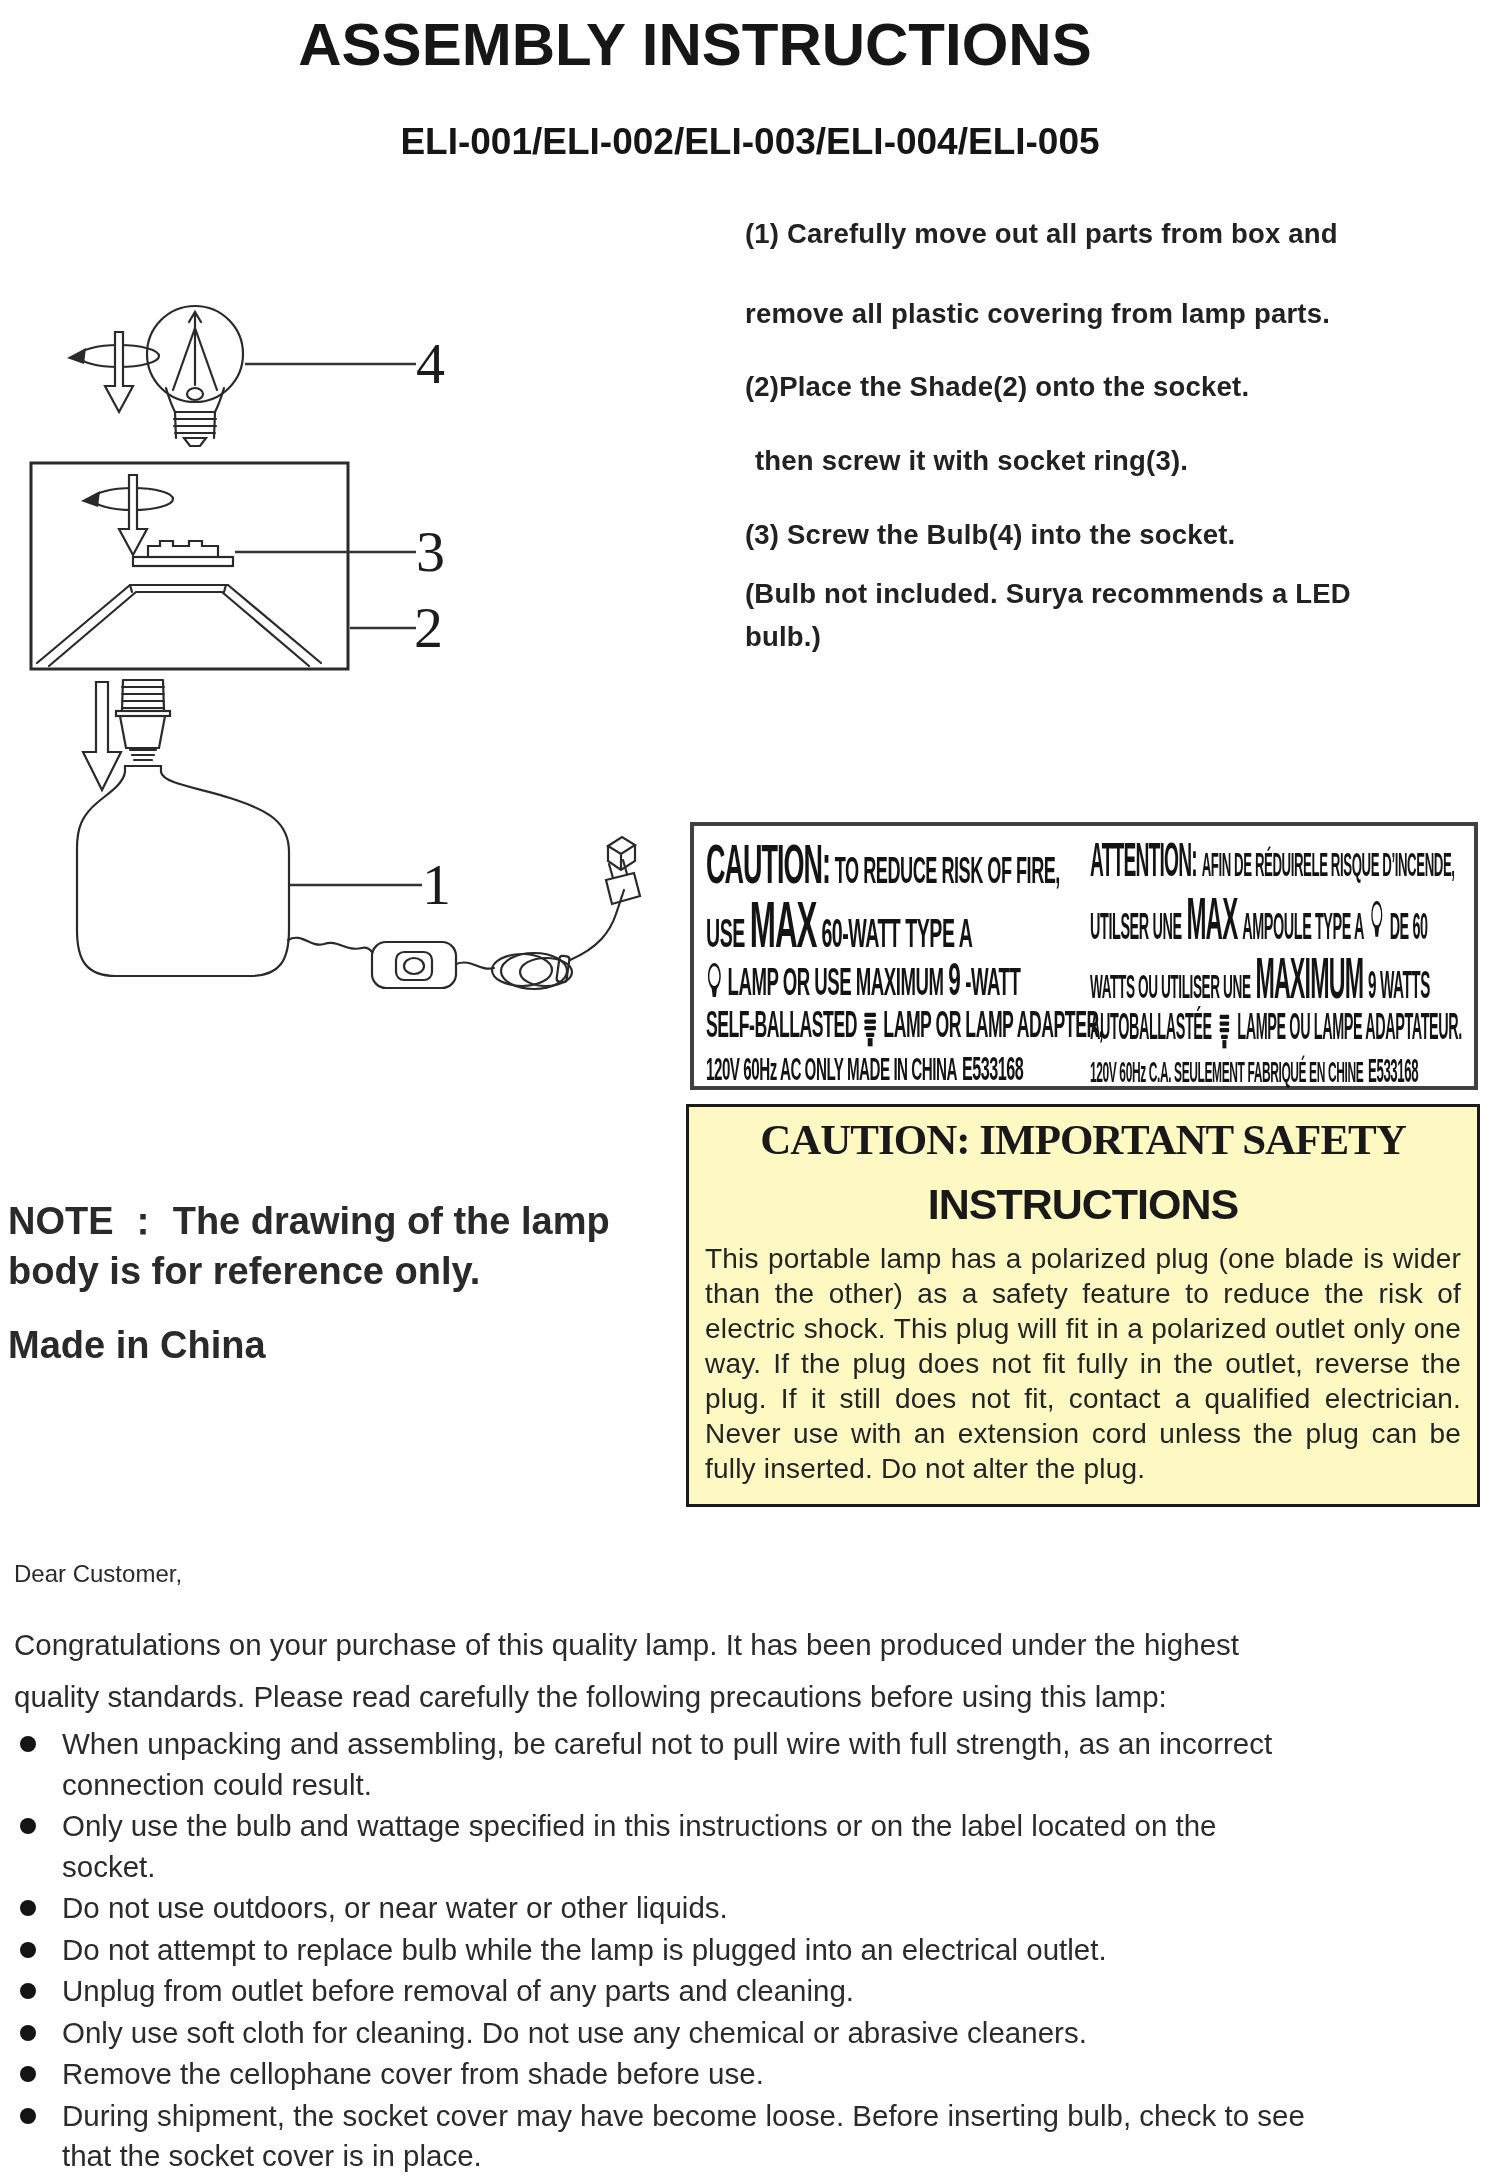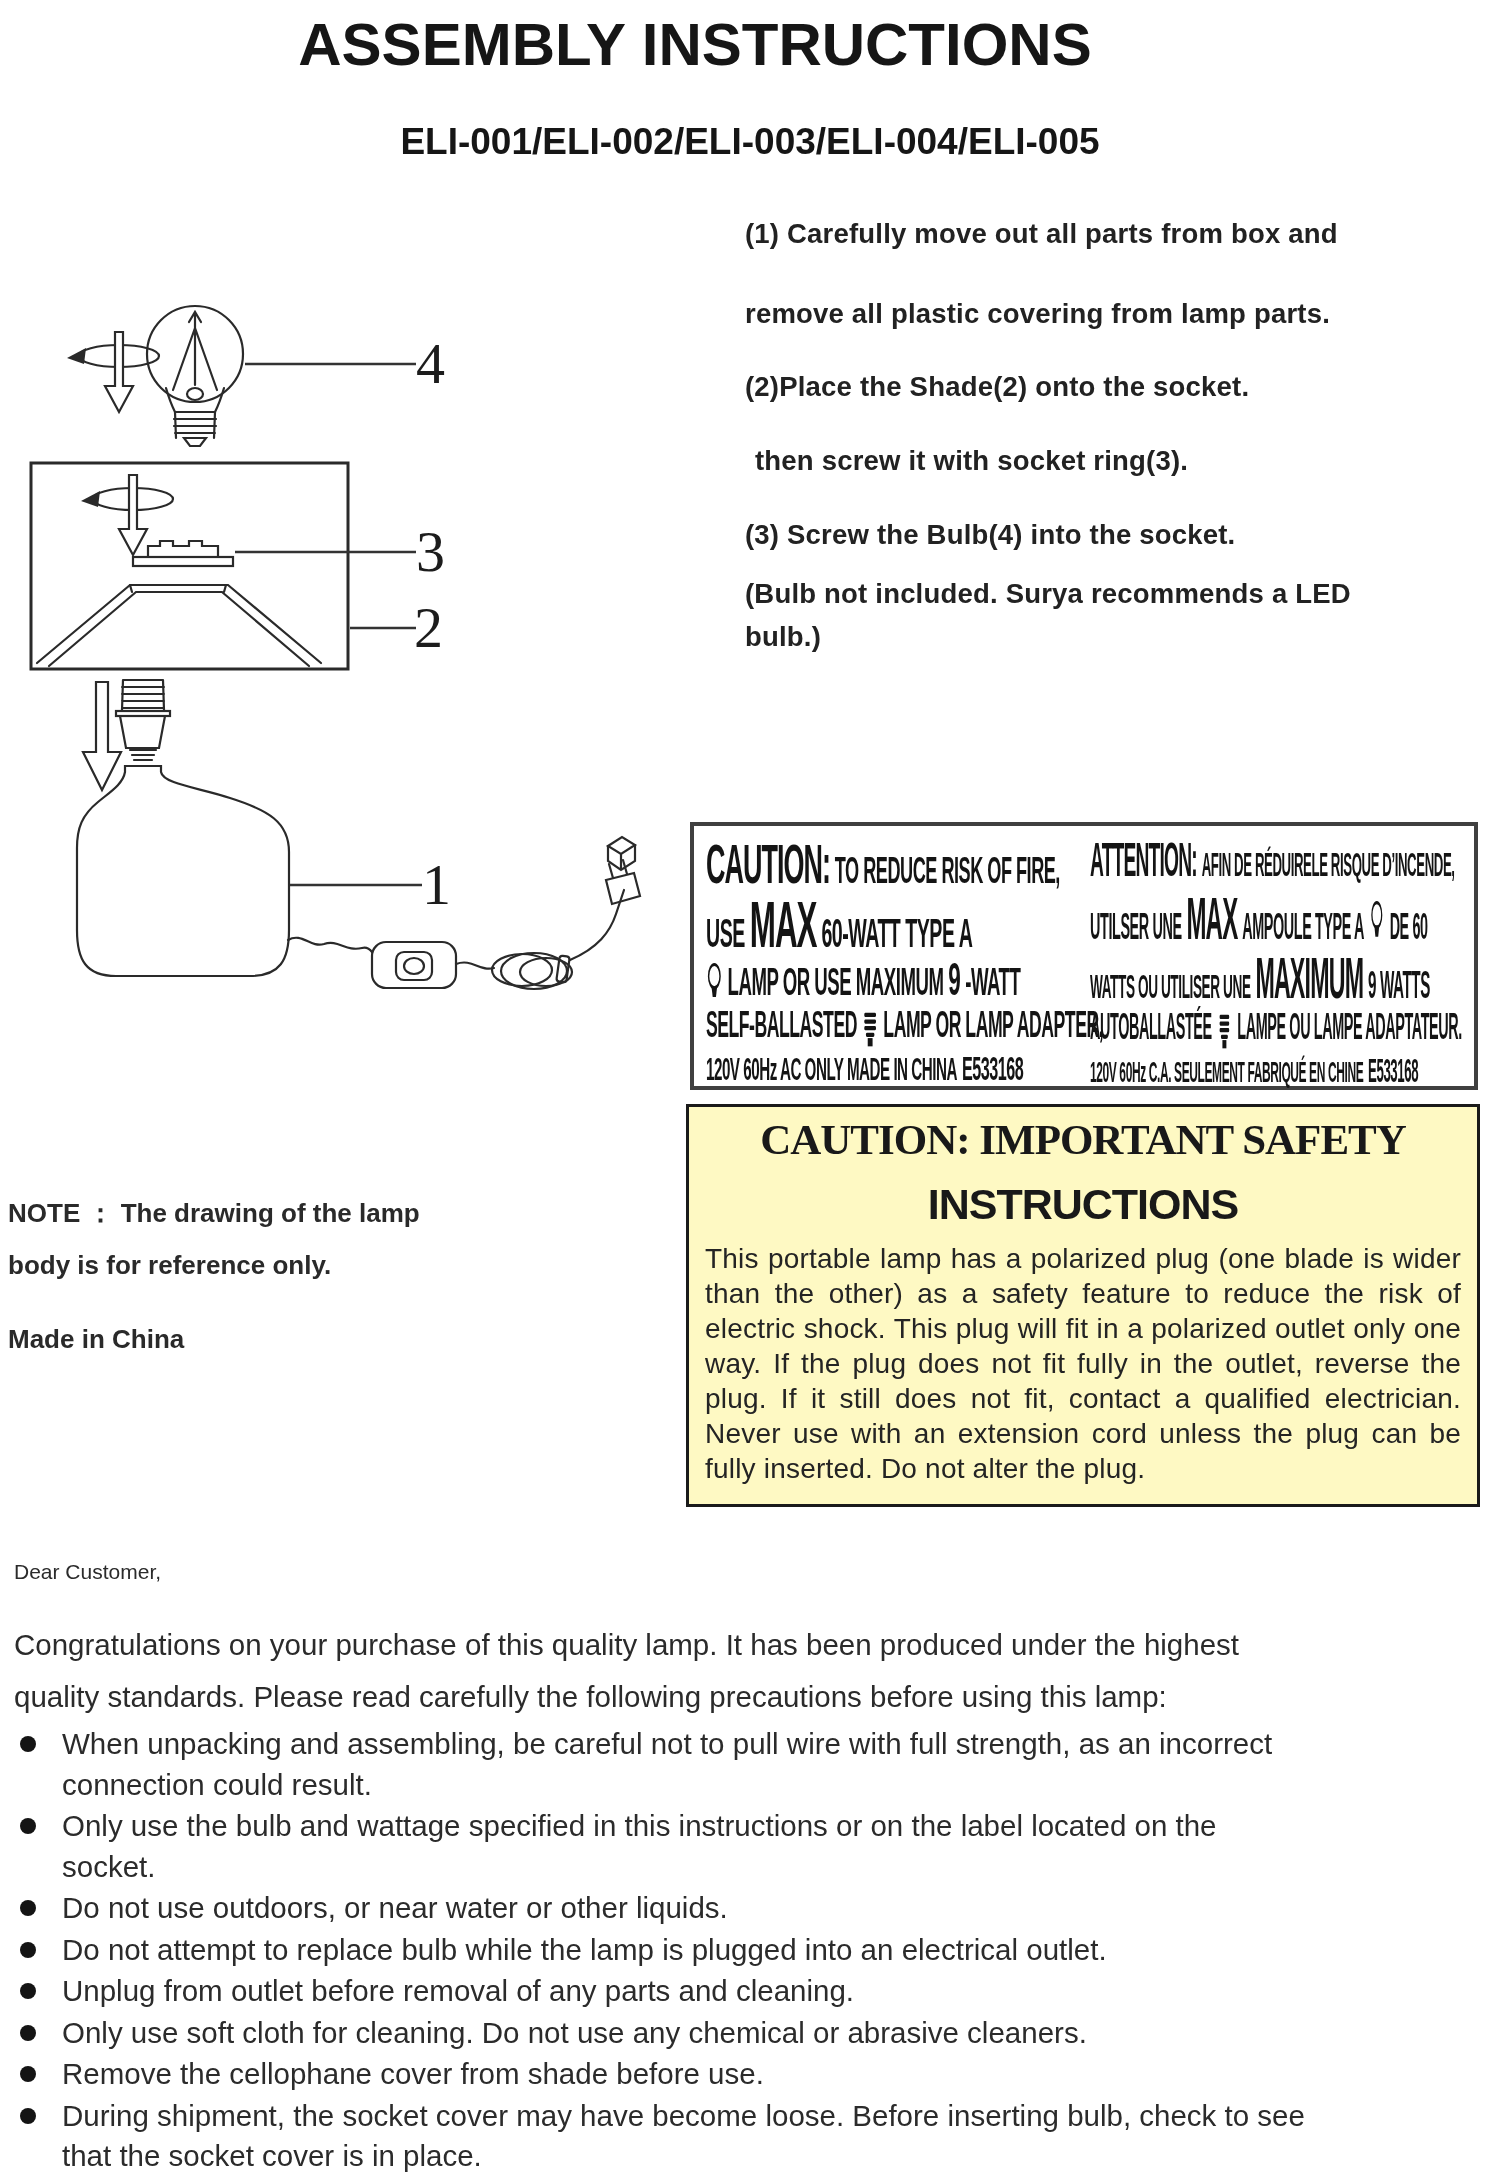--- a/index.html
+++ b/index.html
@@ -42,24 +42,24 @@
   
   .sbox{position:absolute;left:686px;top:1104px;width:794px;height:403px;
         border:3px solid #1a1a1a;box-sizing:border-box;background:#fef9c3;}
   .sb-t1{margin-top:8px;text-align:center;font-family:"Liberation Serif",serif;
          font-size:43px;font-weight:bold;color:#191919;letter-spacing:-1px;}
   .sb-t2{margin-top:16px;text-align:center;font-family:Liberation Sans, sans-serif;
          font-size:43px;font-weight:bold;color:#191919;letter-spacing:-1px;}
   .sb-body{margin:12px 16px 0 16px;font-size:28px;line-height:35px;color:#242424;
            text-align:justify;letter-spacing:0.2px;}
   
-  .noteline{position:absolute;left:8px;font-size:26px;font-weight:bold;color:#2a2a2a;white-space:nowrap;}
+  .noteline{position:absolute;left:8px;font-size:38px;font-weight:bold;color:#2a2a2a;white-space:nowrap;}
   .n1{top:1196px}.n2{top:1250px}.nmade{top:1324px}
   
-  .greet{position:absolute;left:14px;top:1560px;font-size:21px;color:#2b2b2b;}
+  .greet{position:absolute;left:14px;top:1560px;font-size:24px;color:#2b2b2b;}
   .intro{position:absolute;left:14px;font-size:29.5px;color:#2b2b2b;white-space:nowrap;}
   .i1{top:1628px}.i2{top:1680px}
   .bullets{position:absolute;left:20px;top:1724px;width:1475px;}
   .brow{display:flex;gap:26px;margin-bottom:1px;}
   .bdot{flex:none;width:16px;height:16px;border-radius:50%;background:#141414;margin-top:12px;}
   .btxt{font-size:29.5px;line-height:40.5px;color:#2b2b2b;}
   .bl{white-space:nowrap;}
   svg .ln{stroke:#2a2a2a;stroke-width:2.2;fill:none;stroke-linecap:round;}
   svg .ln3{stroke:#2a2a2a;stroke-width:3;fill:none;}
   svg .leader{stroke:#333;stroke-width:2.4;fill:none;}

